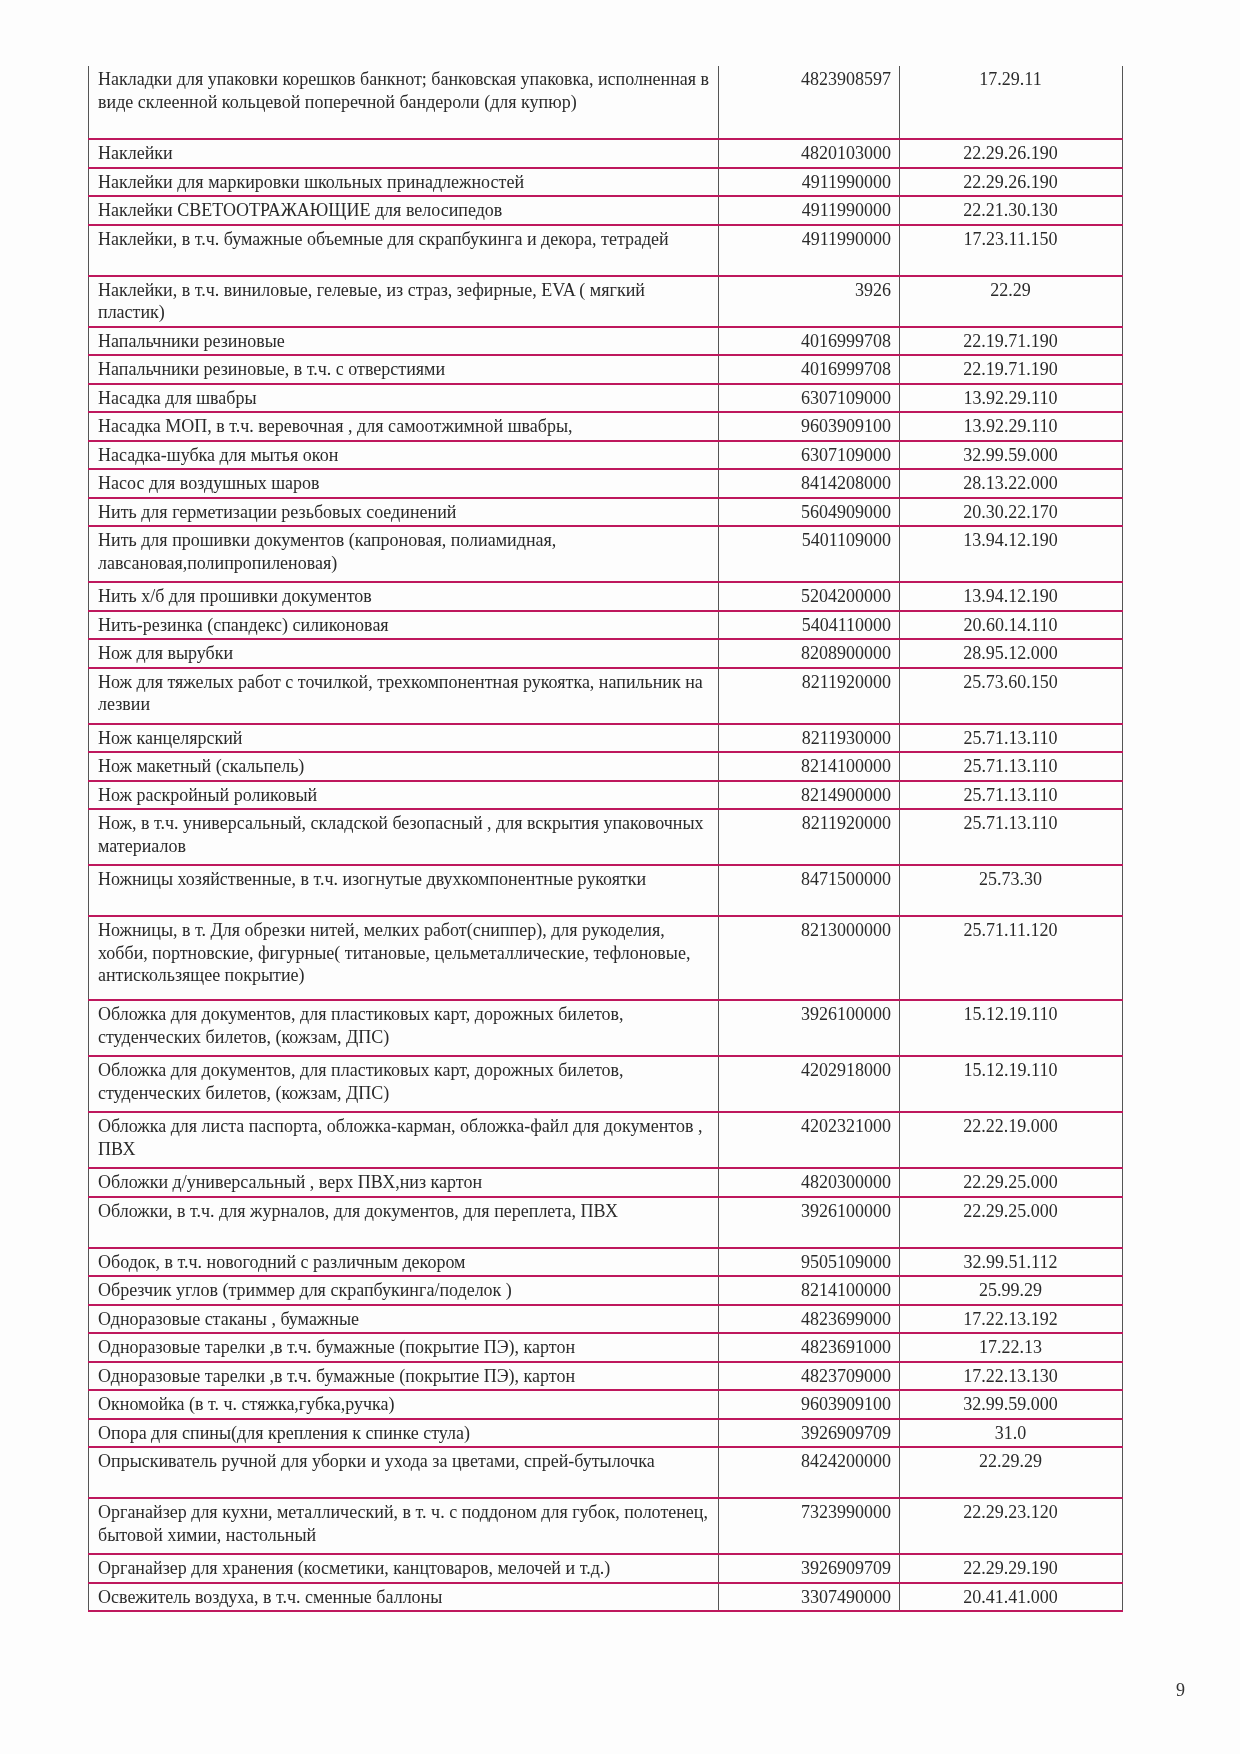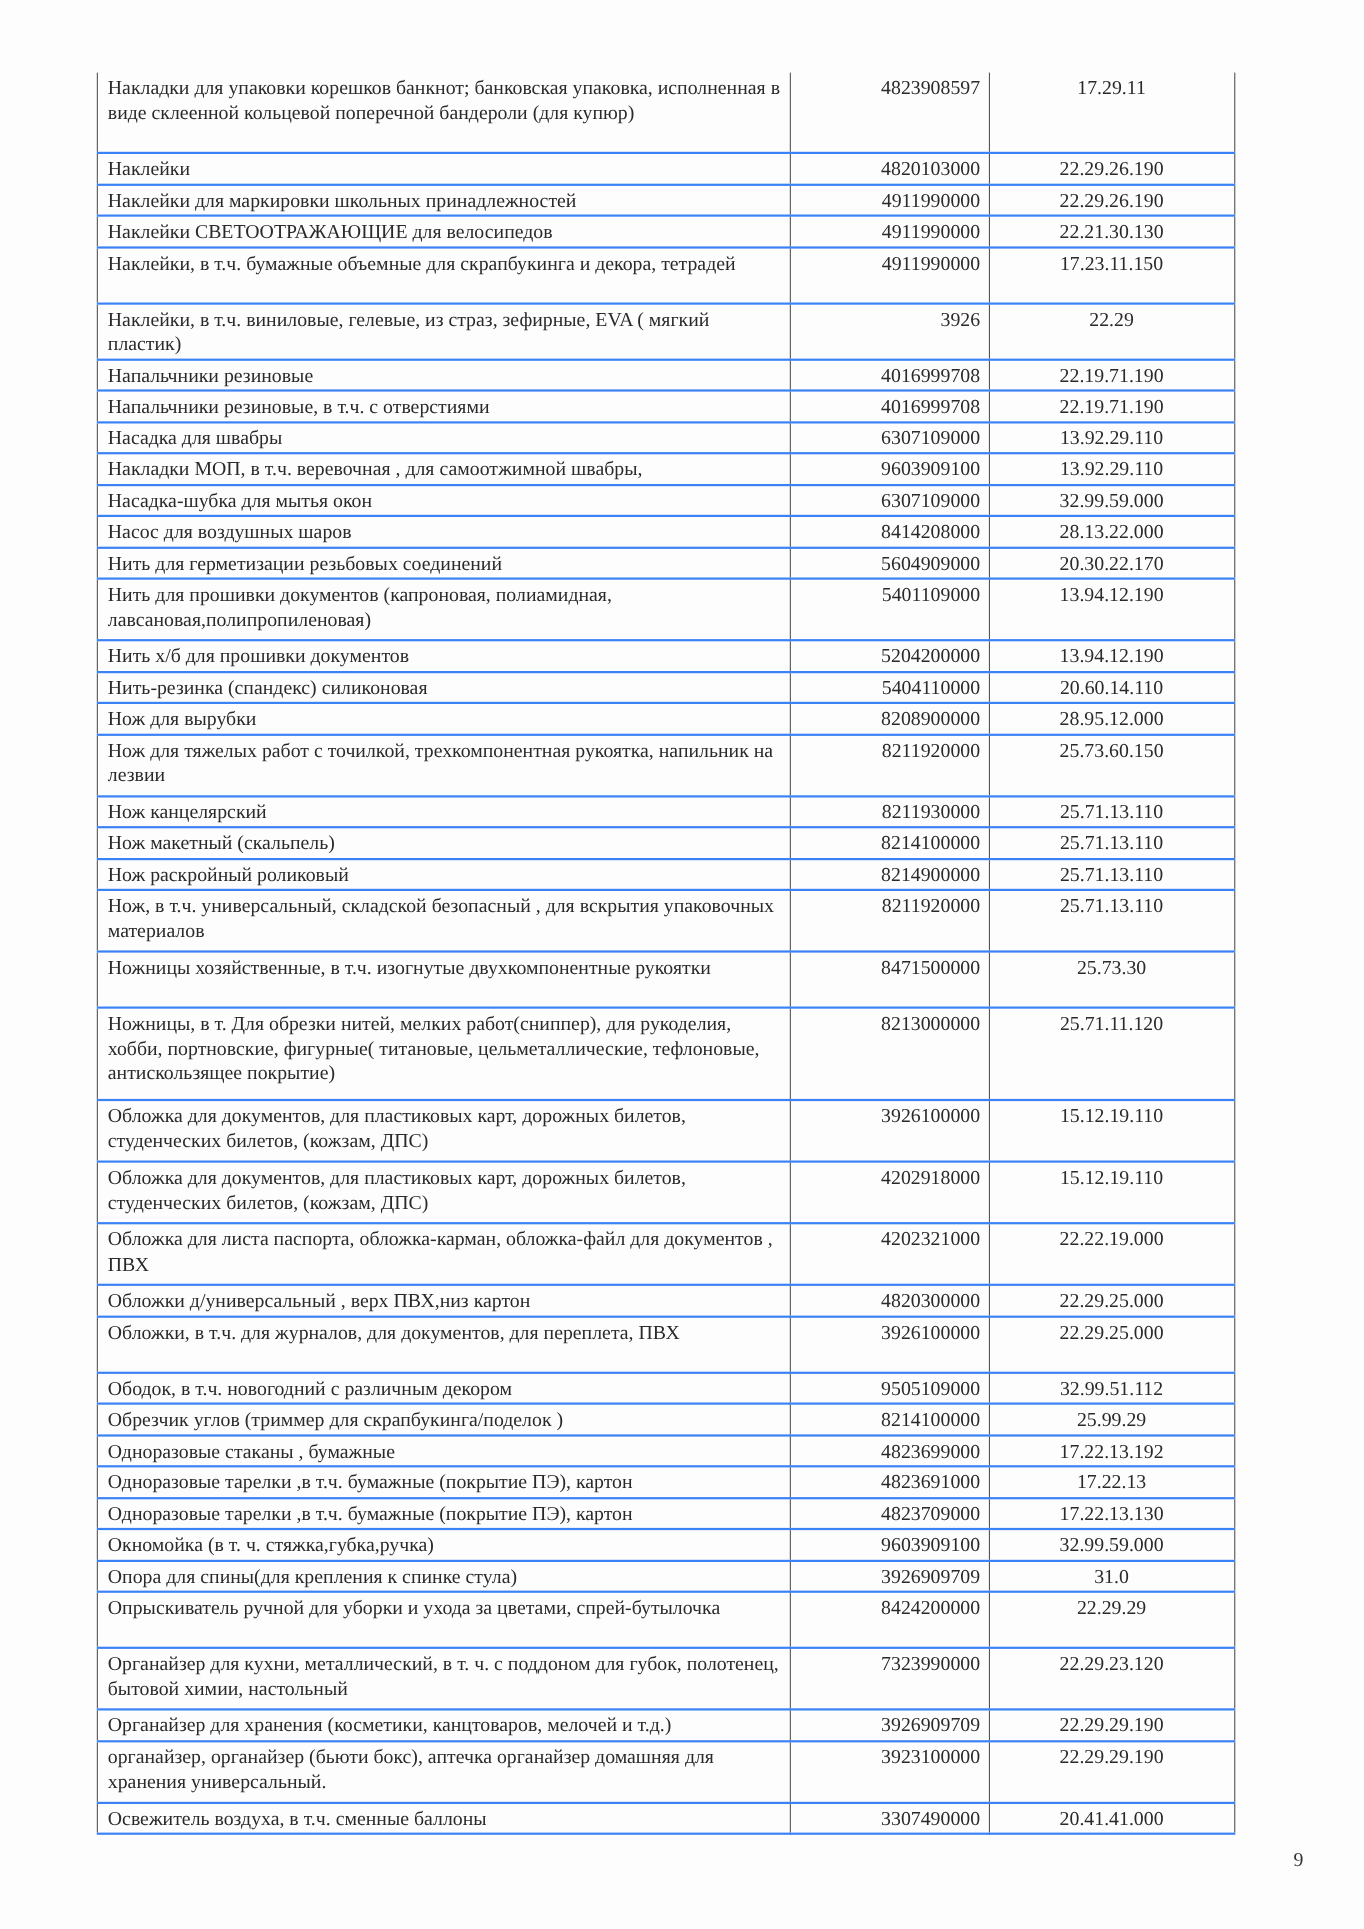--- a/index.html
+++ b/index.html
@@ -5,21 +5,21 @@
   html, body { margin: 0; padding: 0; background: #ffffff; }
   body { width: 1240px; height: 1754px; position: relative; overflow: hidden; }
   .page { position: absolute; left: 0; top: 0; width: 1240px; height: 1754px; background: #fdfdfd; }
   table.reg {
     position: absolute; left: 88px; top: 66px; width: 1017px;
     border-collapse: collapse; table-layout: fixed;
     font-family: "Liberation Serif", "DejaVu Serif", serif;
     font-size: 18px; color: #2a2a2a; line-height: 22.5px;
   }
   table.reg td { border: 1px solid #555; vertical-align: top; padding: 2px 6px 2px 9px; }
-  table.reg tr { border-bottom: 2px solid #3b82f6; }
+  table.reg tr { border-bottom: 2px solid #be185d; }
   table.reg td.name { width: 614px; text-align: left; }
   table.reg td.tnved { width: 163px; text-align: right; padding-right: 8px; }
   table.reg td.okpd { width: 203px; text-align: center; padding-right: 10px; }
   table.reg tr:first-child td { border-top: none; }
   .page-num { position: absolute; left: 1176px; top: 1680px; font-family: "Liberation Serif", serif; font-size: 18px; color: #333; }
 </style>
 </head>
 <body>
 
 <div class="page">
@@ -64,21 +64,21 @@
           <td class="name">Напальчники резиновые, в т.ч.  с отверстиями</td>
           <td class="tnved">4016999708</td>
           <td class="okpd">22.19.71.190</td>
         </tr>
         <tr style="height: 28px;">
           <td class="name">Насадка для швабры</td>
           <td class="tnved">6307109000</td>
           <td class="okpd">13.92.29.110</td>
         </tr>
         <tr style="height: 28px;">
-          <td class="name">Накладки МОП, в т.ч. веревочная , для самоотжимной швабры,</td>
+          <td class="name">Насадка МОП, в т.ч. веревочная , для самоотжимной швабры,</td>
           <td class="tnved">9603909100</td>
           <td class="okpd">13.92.29.110</td>
         </tr>
         <tr style="height: 28px;">
           <td class="name">Насадка-шубка для мытья окон</td>
           <td class="tnved">6307109000</td>
           <td class="okpd">32.99.59.000</td>
         </tr>
         <tr style="height: 28px;">
           <td class="name">Насос для воздушных шаров</td>
@@ -211,25 +211,20 @@
           <td class="okpd">22.29.29</td>
         </tr>
         <tr style="height: 56px;">
           <td class="name">Органайзер для кухни, металлический, в т. ч. с поддоном для губок, полотенец, бытовой химии, настольный</td>
           <td class="tnved">7323990000</td>
           <td class="okpd">22.29.23.120</td>
         </tr>
         <tr style="height: 28px;">
           <td class="name">Органайзер для хранения (косметики, канцтоваров, мелочей и т.д.)</td>
           <td class="tnved">3926909709</td>
-          <td class="okpd">22.29.29.190</td>
-        </tr>
-        <tr style="height: 56px;">
-          <td class="name">органайзер, органайзер (бьюти бокс), аптечка органайзер домашняя  для хранения универсальный.</td>
-          <td class="tnved">3923100000</td>
           <td class="okpd">22.29.29.190</td>
         </tr>
         <tr style="height: 28px;">
           <td class="name">Освежитель воздуха, в т.ч. сменные баллоны</td>
           <td class="tnved">3307490000</td>
           <td class="okpd">20.41.41.000</td>
         </tr>
       </tbody>
   </table>
   <div class="page-num">9</div>

